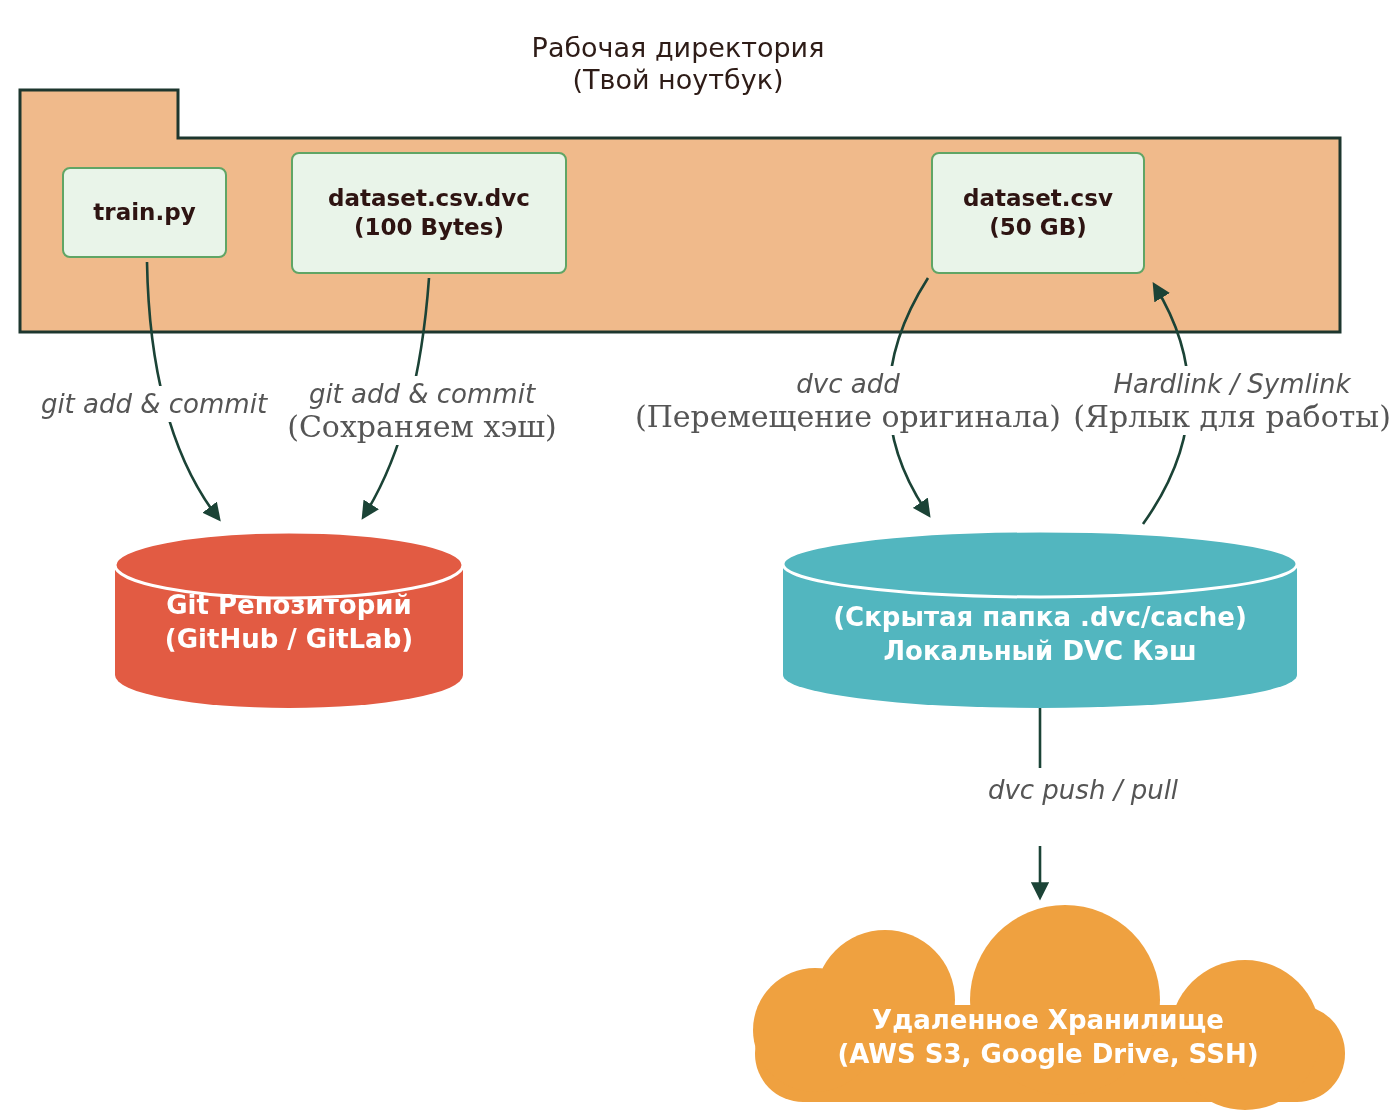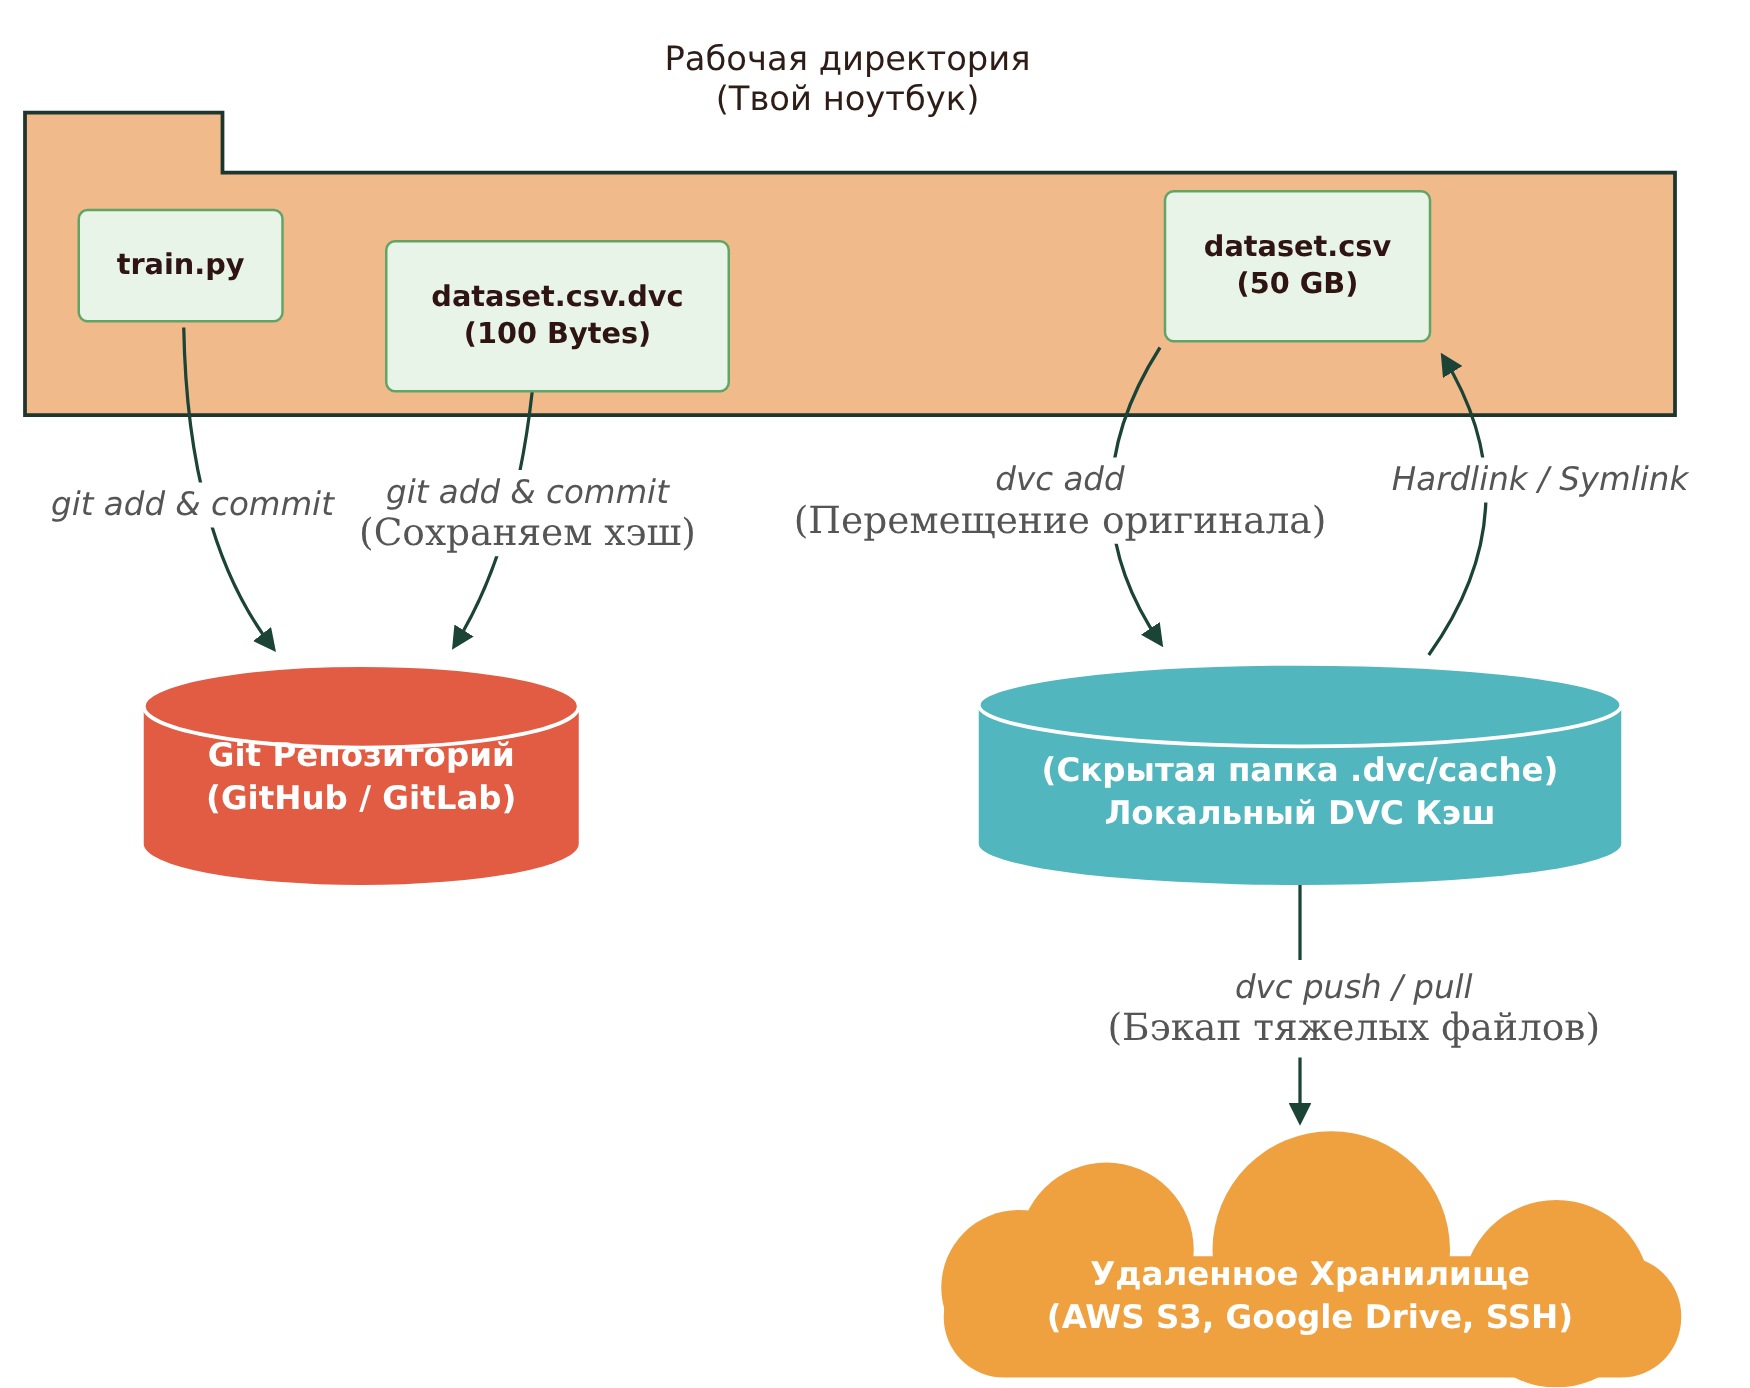--- a/index.html
+++ b/index.html
@@ -91,21 +91,21 @@
 
   <div class="title" style="left:678px; top:20px;margin-top:12px;">
     <div>Рабочая директория</div>
     <div>(Твой ноутбук)</div>
   </div>
 
   <div class="file-box" style="left:62px;  top:167px; width:161px; height:87px;">
     <span>train.py</span>
     <span></span>
   </div>
-  <div class="file-box" style="left:308px; top:152px; width:272px; height:118px;margin-top:40px;">
+  <div class="file-box" style="left:291px; top:152px; width:272px; height:118px;">
     <span>dataset.csv.dvc</span>
     <span>(100 Bytes)</span>
   </div>
   <div class="file-box" style="left:931px; top:152px; width:210px; height:118px;">
     <span>dataset.csv</span>
     <span>(50 GB)</span>
   </div>
 
   <div class="cmd-label" style="left:154px; top:386px;">
     <span class="en">git add &amp; commit</span>
@@ -114,24 +114,24 @@
   <div class="cmd-label" style="left:422px; top:376px;">
     <span class="en">git add &amp; commit</span>
     <span class="ru">(Сохраняем хэш)</span>
   </div>
   <div class="cmd-label" style="left:848px; top:366px;">
     <span class="en">dvc add</span>
     <span class="ru">(Перемещение оригинала)</span>
   </div>
   <div class="cmd-label" style="left:1232px; top:366px;">
     <span class="en">Hardlink / Symlink</span>
+    <span class="ru">(Ярлык для работы)</span>
   </div>
   <div class="cmd-label" style="left:1067px; top:772px;margin-left:16px;">
     <span class="en">dvc push / pull</span>
-    <span class="ru">(Бэкап тяжелых файлов)</span>
   </div>
 
   <div class="node-label" style="left:289px; top:588px;">
     <div>Git Репозиторий</div>
     <div>(GitHub / GitLab)</div>
   </div>
   <div class="node-label" style="left:1040px; top:600px;">
     <div>(Скрытая папка .dvc/cache)</div>
     <div>Локальный DVC Кэш</div>
   </div>

